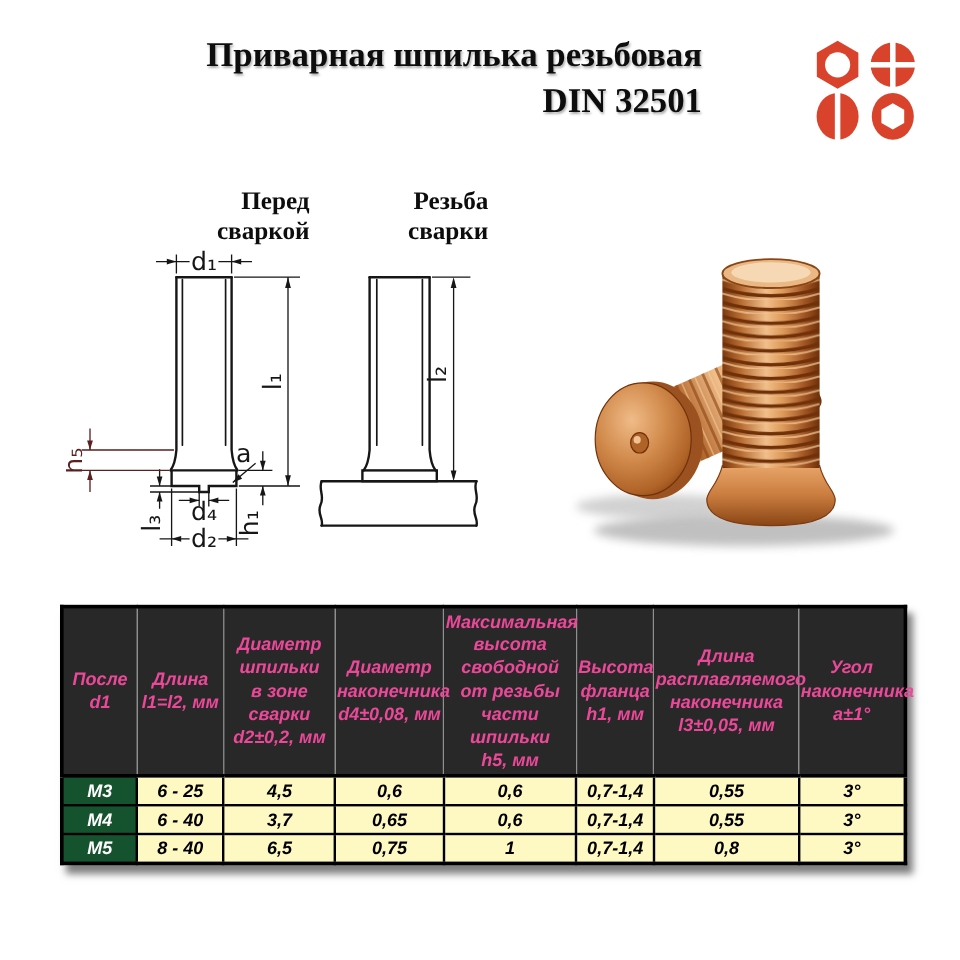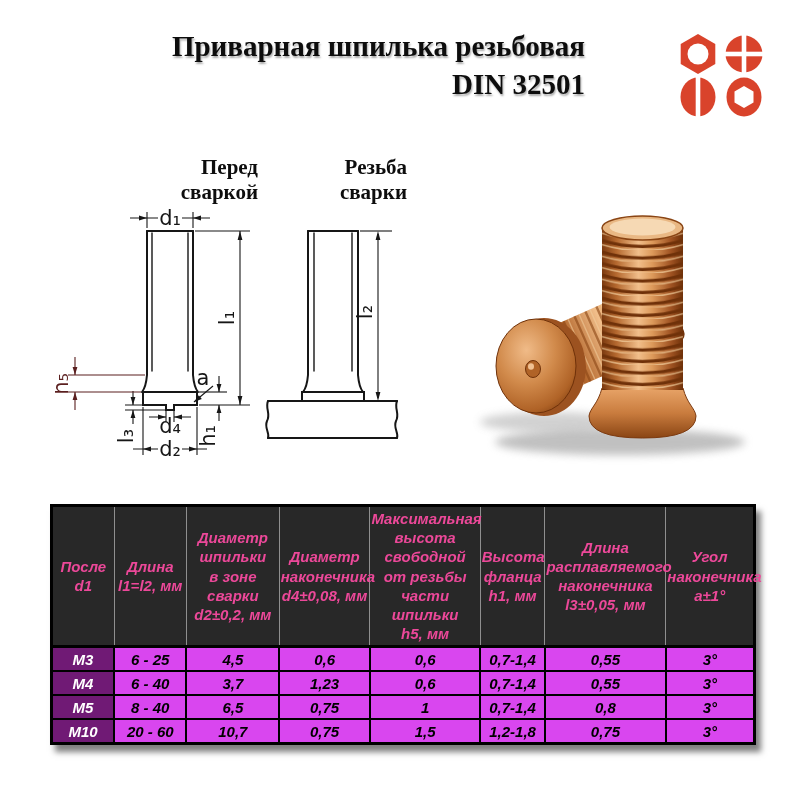--- a/index.html
+++ b/index.html
@@ -43,22 +43,22 @@
   table.spec col:nth-child(8){width:12.6%;}
   table.spec thead th{
     background:#282828;color:#ec4899;font-size:15px;line-height:1.28;
     height:104px;vertical-align:middle;text-align:center;
     white-space:pre-line;padding:2px 1px;
     border:1px solid #8f8f8f;border-bottom:3px solid #000;
   }
   table.spec tbody th, table.spec tbody td{
     border:2px solid #000;height:20px;text-align:center;font-size:15px;padding:1px 2px;
   }
-  table.spec tbody th{background:#701a75;color:#fff;}
-  table.spec tbody td{background:#d946ef;color:#000;}
+  table.spec tbody th{background:#14532d;color:#fff;}
+  table.spec tbody td{background:#fef9c3;color:#000;}
 </style>
 </head>
 <body>
 
 <div class="abs title">Приварная шпилька резьбовая
 DIN 32501</div>
 
 <svg class="abs logo" viewBox="0 0 92 88">
   <g fill="#d9432b">
     <g>
@@ -282,40 +282,30 @@
         <td>0,6</td>
         <td>0,6</td>
         <td>0,7-1,4</td>
         <td>0,55</td>
         <td>3°</td>
       </tr>
       <tr>
         <th>M4</th>
         <td>6 - 40</td>
         <td>3,7</td>
-        <td>1,23</td>
+        <td>0,65</td>
         <td>0,6</td>
         <td>0,7-1,4</td>
         <td>0,55</td>
         <td>3°</td>
       </tr>
       <tr>
         <th>M5</th>
         <td>8 - 40</td>
         <td>6,5</td>
         <td>0,75</td>
         <td>1</td>
         <td>0,7-1,4</td>
         <td>0,8</td>
         <td>3°</td>
       </tr>
-      <tr>
-        <th>M10</th>
-        <td>20 - 60</td>
-        <td>10,7</td>
-        <td>0,75</td>
-        <td>1,5</td>
-        <td>1,2-1,8</td>
-        <td>0,75</td>
-        <td>3°</td>
-      </tr>
     </tbody>
 </table>
 
 </body></html>

